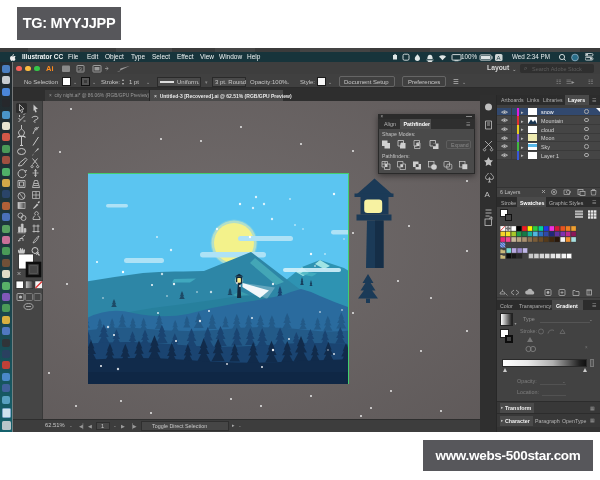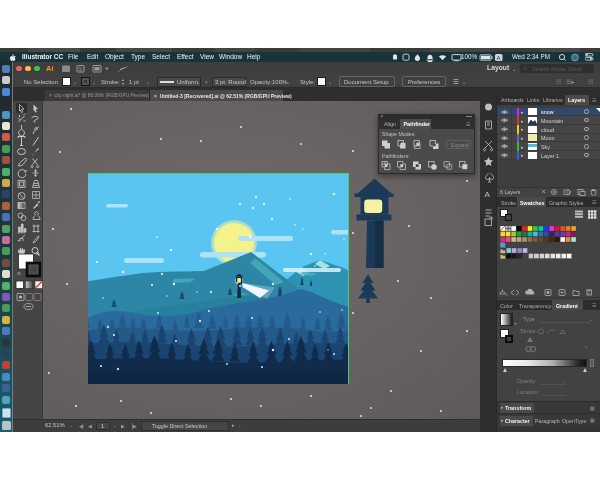--- a/index.html
+++ b/index.html
@@ -1,20 +1,21 @@
 <!DOCTYPE html>
 <html><head><meta charset="utf-8">
 <style>
 *{margin:0;padding:0;box-sizing:border-box}
 html,body{width:600px;height:480px;background:#fff;font-family:"Liberation Sans",sans-serif;overflow:hidden}
 .abs{position:absolute}
 #page{position:relative;width:600px;height:480px;background:#fff}
 </style></head><body>
 <div id="page">
 
+<div class="abs" style="left:17px;top:7px;width:104px;height:33px;background:#57575b;color:#fff;font-weight:bold;font-size:14.5px;letter-spacing:-0.3px;text-align:center;line-height:33px;white-space:nowrap">TG: MYYJJPP</div>
 <div class="abs" style="left:0;top:48px;width:600px;height:384px;background:#3a3a3a;overflow:hidden">
 <div class="abs" style="left:0;top:0;width:600px;height:4px;background:#3b3b3b"></div>
 <div class="abs" style="left:28px;top:0;width:52px;height:4px;background:#4a4a4a"></div>
 <div class="abs" style="left:116px;top:0;width:56px;height:4px;background:#474747"></div>
 <div class="abs" style="left:215px;top:0;width:40px;height:4px;background:#454545"></div>
 <div class="abs" style="left:300px;top:0;width:70px;height:4px;background:#444"></div>
 <div class="abs" style="left:430px;top:0;width:60px;height:4px;background:#464646"></div>
 <div class="abs" style="left:540px;top:0;width:40px;height:4px;background:#484848"></div>
 <div class="abs" style="left:0;top:4px;width:600px;height:10px;background:#17343b"></div>
 <div class="abs" style="left:22px;top:5.2px;height:8px;font-weight:bold;font-size:6.5px;color:#f0f4f4;line-height:8px">Illustrator CC</div>
@@ -694,12 +695,13 @@
       <div class="abs" style="left:2.2px;top:279.2px;width:8px;height:8px;border-radius:2px;background:#5078c0"></div>
       <div class="abs" style="left:2.2px;top:290.6px;width:8px;height:8px;border-radius:2px;background:#303438"></div>
       <div class="abs" style="left:2.2px;top:302.0px;width:8px;height:8px;border-radius:2px;background:#2a4060"></div>
       <div class="abs" style="left:2.2px;top:313.4px;width:8px;height:8px;border-radius:2px;background:#c04038"></div>
       <div class="abs" style="left:2.2px;top:324.8px;width:8px;height:8px;border-radius:2px;background:#4a88c8"></div>
       <div class="abs" style="left:2.2px;top:336.2px;width:8px;height:8px;border-radius:2px;background:#40609a"></div>
       <div class="abs" style="left:2.2px;top:347.6px;width:8px;height:8px;border-radius:2px;background:#58a0c0"></div>
       <div class="abs" style="left:2px;top:360px;width:9px;height:10px;border-radius:1.5px;background:#cfe3ee;border:0.8px solid #7fa8c8"></div>
       <div class="abs" style="left:2px;top:373px;width:9px;height:9px;border-radius:1.5px;background:#b9c4c9"></div>
 </div>
+<div class="abs" style="left:423px;top:440px;width:170px;height:31px;background:#57575b;color:#fff;font-weight:bold;font-size:13.5px;text-align:center;line-height:31px;letter-spacing:-0.3px">www.webs-500star.com</div>
 </div>
 </body></html>

